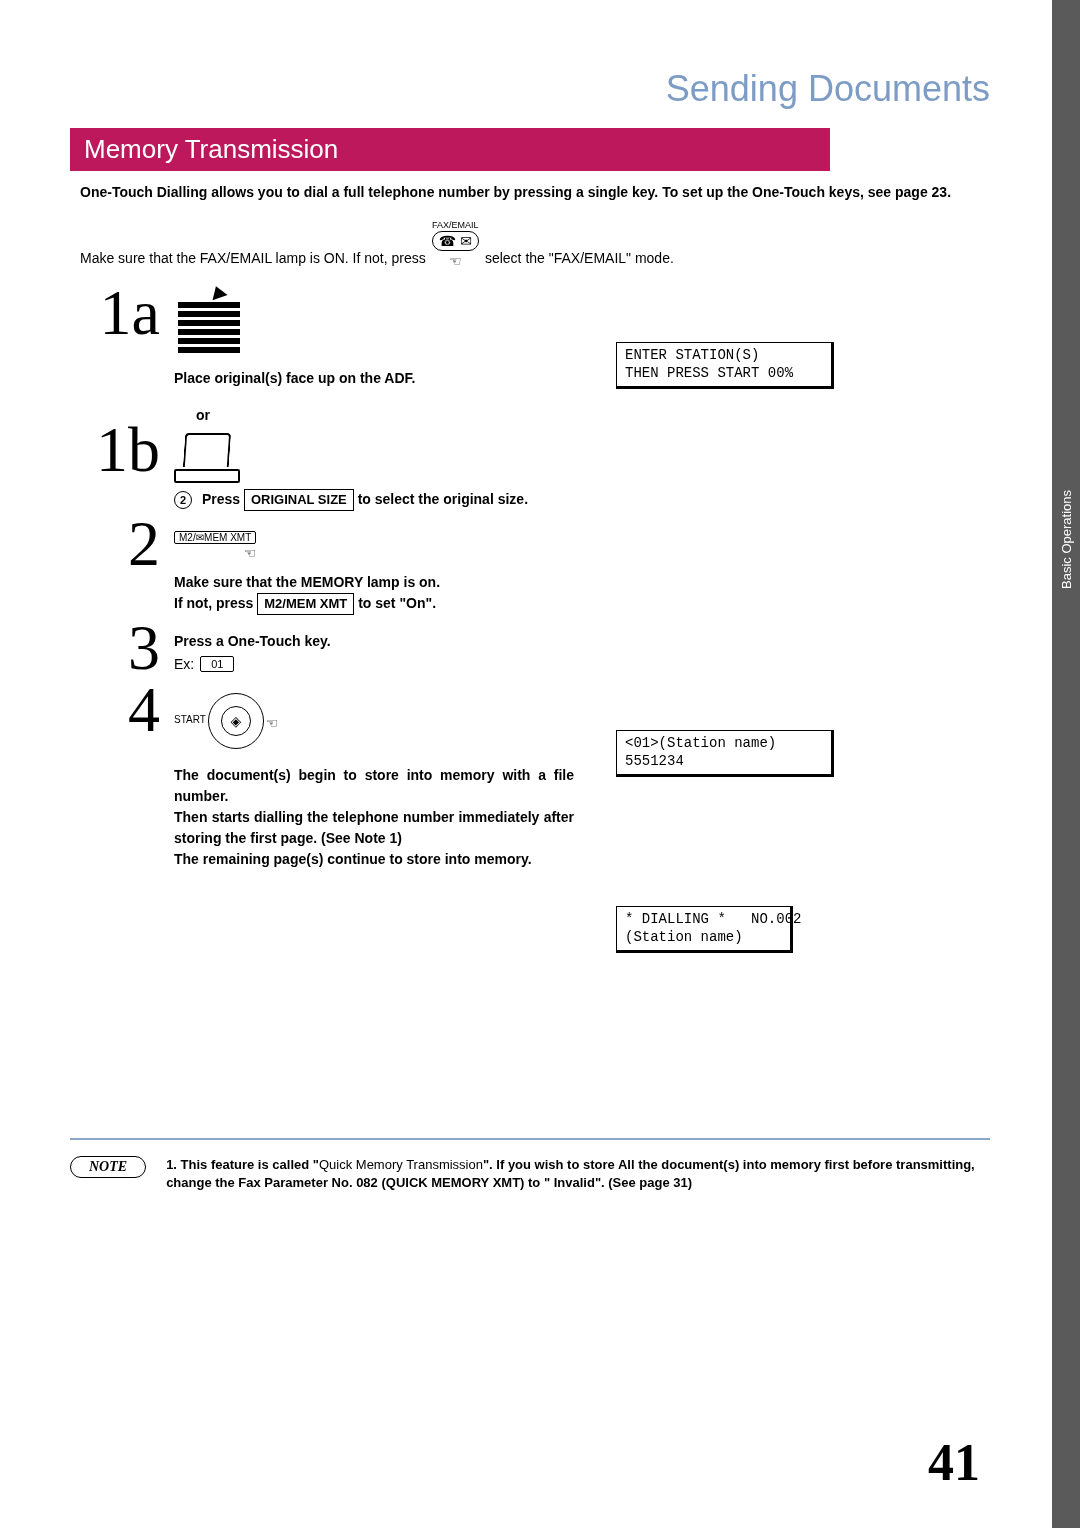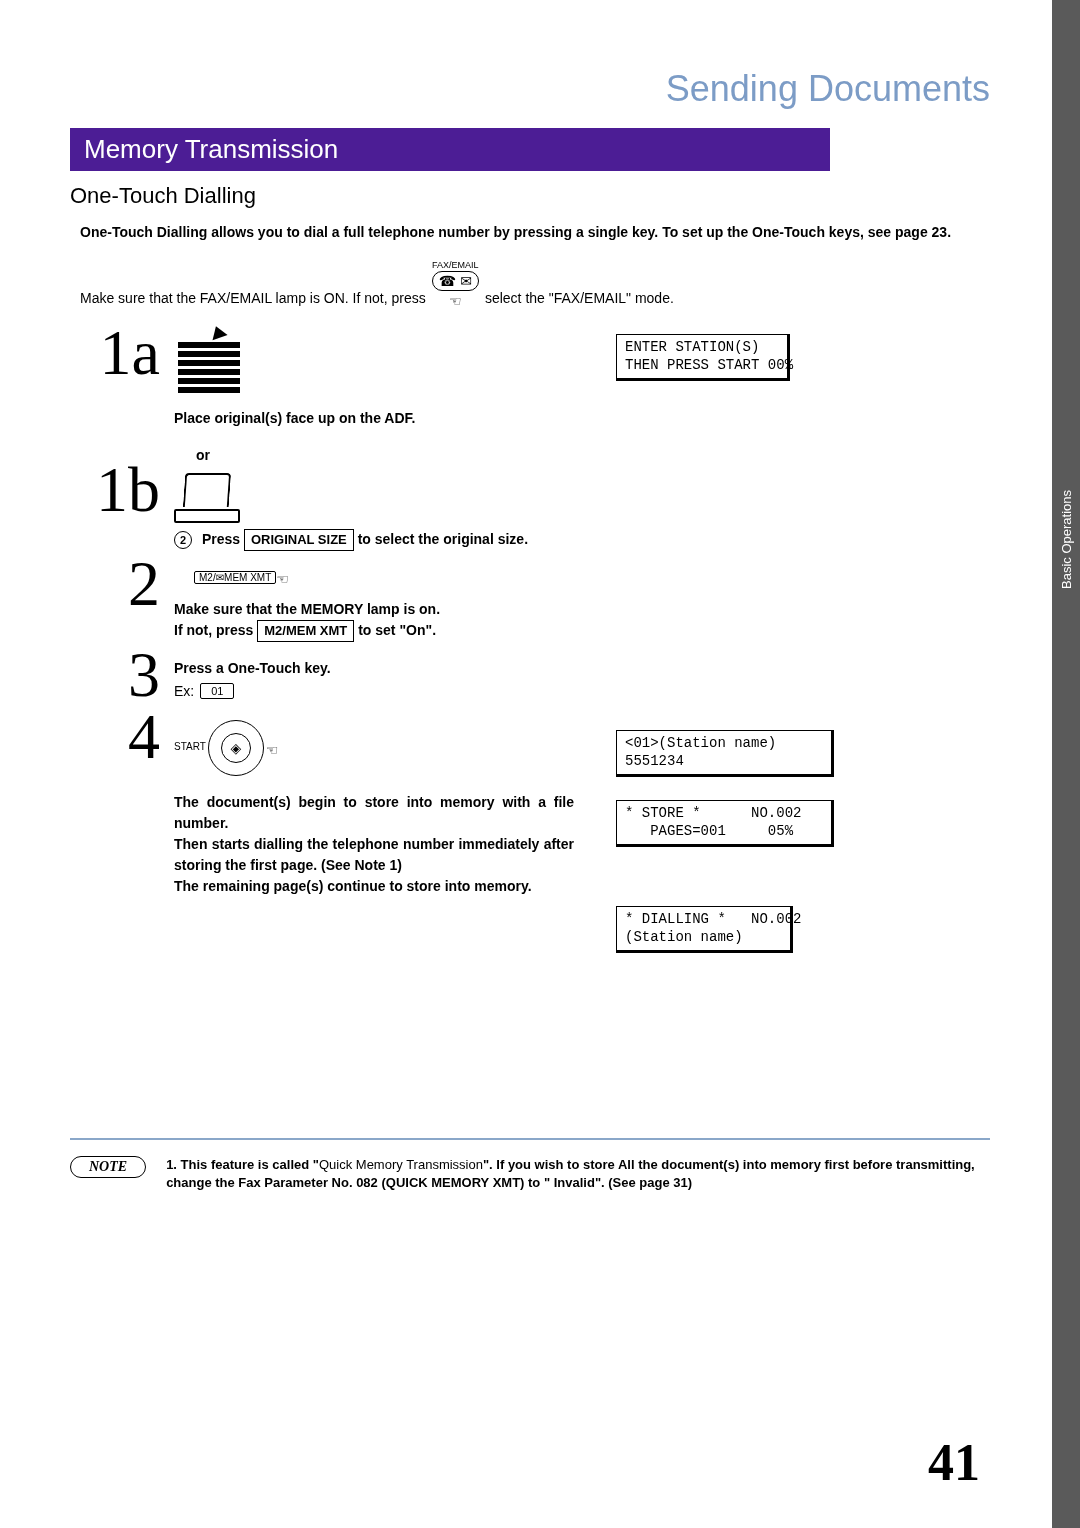--- a/index.html
+++ b/index.html
@@ -1,21 +1,21 @@
 <!DOCTYPE html>
 <html><head>
 <meta charset="utf-8">
 <style>
   * { box-sizing: border-box; margin: 0; padding: 0; }
   html, body { width: 1080px; height: 1528px; font-family: Arial, Helvetica, sans-serif; background: #fff; color: #000; }
   .page { position: relative; width: 1080px; height: 1528px; padding: 48px 70px 48px 70px; }
   .sidebar { position: absolute; right: 0; top: 0; width: 28px; height: 1528px; background: #5a5a5a; }
   .sidebar-tab { position: absolute; right: 0; top: 460px; width: 28px; height: 160px; background: #5a5a5a; color: #fff; font-size: 13px; display: flex; align-items: center; justify-content: center; writing-mode: vertical-rl; transform: rotate(180deg); }
   .chapter-title { color: #7c9cc6; font-size: 36px; font-weight: 400; text-align: right; padding-right: 20px; margin-top: 20px; margin-bottom: 18px; }
-  .section-band { background: #4c1d95; color: #fff; font-size: 26px; font-weight: 400; padding: 6px 14px; width: 760px; margin-bottom: 12px; }
+  .section-band { background: #be185d; color: #fff; font-size: 26px; font-weight: 400; padding: 6px 14px; width: 760px; margin-bottom: 12px; }
   .subsection { font-size: 22px; margin: 10px 0 14px 0; }
   .intro-bold { font-weight: bold; font-size: 14px; line-height: 1.35; margin: 0 0 18px 10px; }
   .leadline { font-size: 14px; margin: 0 0 24px 10px; display: flex; align-items: flex-end; gap: 6px; }
   .faxemail-btn { display: inline-flex; flex-direction: column; align-items: center; gap: 1px; }
   .faxemail-label { font-size: 9px; }
   .oval { display: inline-flex; align-items: center; justify-content: center; border: 1.5px solid #000; border-radius: 14px; padding: 1px 6px; gap: 4px; }
   .hand { font-size: 14px; line-height: 1; transform: translateY(2px); }
   .step-row { display: flex; align-items: flex-start; gap: 14px; margin-bottom: 10px; }
   .step-num { font-family: "Times New Roman", serif; font-size: 64px; font-weight: 400; line-height: 0.9; width: 90px; text-align: right; margin-top: -6px; }
   .step-body { flex: 1; padding-top: 6px; }
@@ -25,21 +25,21 @@
   .adf-arrow { position: absolute; top: -10px; left: 36px; width: 0; height: 0; border-left: 8px solid transparent; border-right: 8px solid transparent; border-bottom: 12px solid #000; transform: rotate(-20deg); }
   .lcd { position: absolute; border: 1.5px solid #000; border-right: 3px solid #000; border-bottom: 3px solid #000; padding: 4px 8px; font-family: "Courier New", monospace; font-size: 14px; white-space: pre; line-height: 1.25; }
   .bold-line { font-weight: bold; font-size: 14px; line-height: 1.5; }
   .or-text { font-weight: bold; font-size: 14px; margin: 18px 0 4px 126px; }
   .platen-icon { width: 70px; height: 56px; position: relative; }
   .platen-icon .lid { position: absolute; top: 0; left: 10px; width: 46px; height: 34px; border: 2px solid #000; border-bottom: none; border-radius: 4px 4px 0 0; transform: skewX(-4deg); }
   .platen-icon .base { position: absolute; bottom: 6px; left: 0; width: 66px; height: 14px; border: 2px solid #000; border-radius: 2px; }
   .circled { display: inline-flex; align-items: center; justify-content: center; width: 18px; height: 18px; border: 1.2px solid #000; border-radius: 50%; font-size: 11px; margin-right: 6px; vertical-align: middle; }
   .boxed { display: inline-block; border: 1px solid #000; padding: 0 6px; font-family: Arial, sans-serif; font-size: 13px; vertical-align: middle; }
   .small-key { display:inline-block; border:1px solid #000; font-size:10px; padding:0 4px; border-radius:2px; }
-  .mem-btn { display:inline-flex; flex-direction:row; align-items:flex-end;margin-left:20px; }
+  .mem-btn { display:inline-flex; flex-direction:column; align-items:flex-end; }
   .start-btn { display:flex; flex-direction:row; align-items:center; gap:2px; }
   .start-circle { width: 56px; height:56px; border:1.5px solid #000; border-radius:50%; display:flex; align-items:center; justify-content:center; }
   .start-inner { width: 30px; height:30px; border:1.5px solid #000; border-radius:50%; display:flex; align-items:center; justify-content:center; font-size:14px; }
   .start-label { font-size: 10px; margin-bottom:2px; }
   .hr-rule { position:absolute; left:70px; right:90px; height:2px; background:#8aa7c9; }
   .note-pill { display:inline-block; border:1.5px solid #000; border-radius:16px; padding:2px 18px; font-size:14px; font-weight:bold; font-style:italic; font-family:"Times New Roman",serif; }
   .note-area { position:absolute; left:70px; right:100px; display:flex; gap:20px; align-items:flex-start; }
   .note-text { font-size:13px; font-weight:bold; line-height:1.35; flex:1; }
   .note-text .normal { font-weight:normal; }
   .page-number { position:absolute; right:100px; bottom:36px; font-family:"Times New Roman",serif; font-size:52px; font-weight:bold; }
@@ -50,21 +50,20 @@
 
 <div class="page">
 
   <div class="sidebar"></div>
   <div class="sidebar-tab">Basic Operations</div>
 
   <div class="chapter-title">Sending Documents</div>
 
   <div class="section-band">Memory Transmission</div>
 
-  <div class="subsection">One-Touch Dialling</div>
 
   <p class="intro-bold">One-Touch Dialling allows you to dial a full telephone number by pressing a single key. To set up the One-Touch keys, see page 23.</p>
 
   <div class="leadline">
     <span>Make sure that the FAX/EMAIL lamp is ON.  If not, press</span>
     <span class="faxemail-btn">
       <span class="faxemail-label">FAX/EMAIL</span>
       <span class="oval">
         <span>☎</span>
         <span>✉</span>
@@ -78,21 +77,21 @@
     <div class="step-num">1a</div>
     <div class="step-body">
       <div class="adf-icons">
         <div class="adf-stack">
           <div class="adf-arrow"></div>
         </div>
       </div>
       <p class="bold-line" style="margin-top:12px;">Place original(s) face up on the ADF.</p>
     </div>
   </div>
-  <div class="lcd" style="top:334px; left:616px; width:174px;">ENTER STATION(S)
+  <div class="lcd" style="top:342px; left:616px; width:218px;">ENTER STATION(S)
 THEN PRESS START 00%</div>
 
   <p class="or-text">or</p>
 
   <div class="step-row">
     <div class="step-num">1b</div>
     <div class="step-body">
       <div class="platen-icon">
         <div class="lid"></div>
           <div class="base"></div>
@@ -143,22 +142,20 @@
         <span class="start-circle">
           <span class="start-inner">◈</span>
         </span>
         <span class="hand">☜</span>
       </div>
       <p class="bold-line" style="margin-top:16px; white-space:pre-line; max-width:400px; text-align:justify;">The document(s) begin to store into memory with a file number.
 Then starts dialling the telephone number immediately after storing the first page. (See Note 1)
 The remaining page(s) continue to store into memory.</p>
     </div>
   </div>
-  <div class="lcd" style="top:800px; left:616px; width:218px;">* STORE *      NO.002
-   PAGES=001     05%</div>
   <div class="lcd" style="top:906px; left:616px; width:177px;">* DIALLING *   NO.002
 (Station name)</div>
 
   <div class="hr-rule" style="top:1138px;"></div>
 
   <div class="note-area" style="top:1156px;">
     <span class="note-pill">NOTE</span>
     <p class="note-text">
       <span>1. This feature is called "</span><span class="normal">Quick Memory Transmission</span><span>". If you wish to store All the document(s) into memory first before transmitting, change the Fax Parameter No. 082 (QUICK MEMORY XMT) to " Invalid". (See page 31)</span>
     </p>

